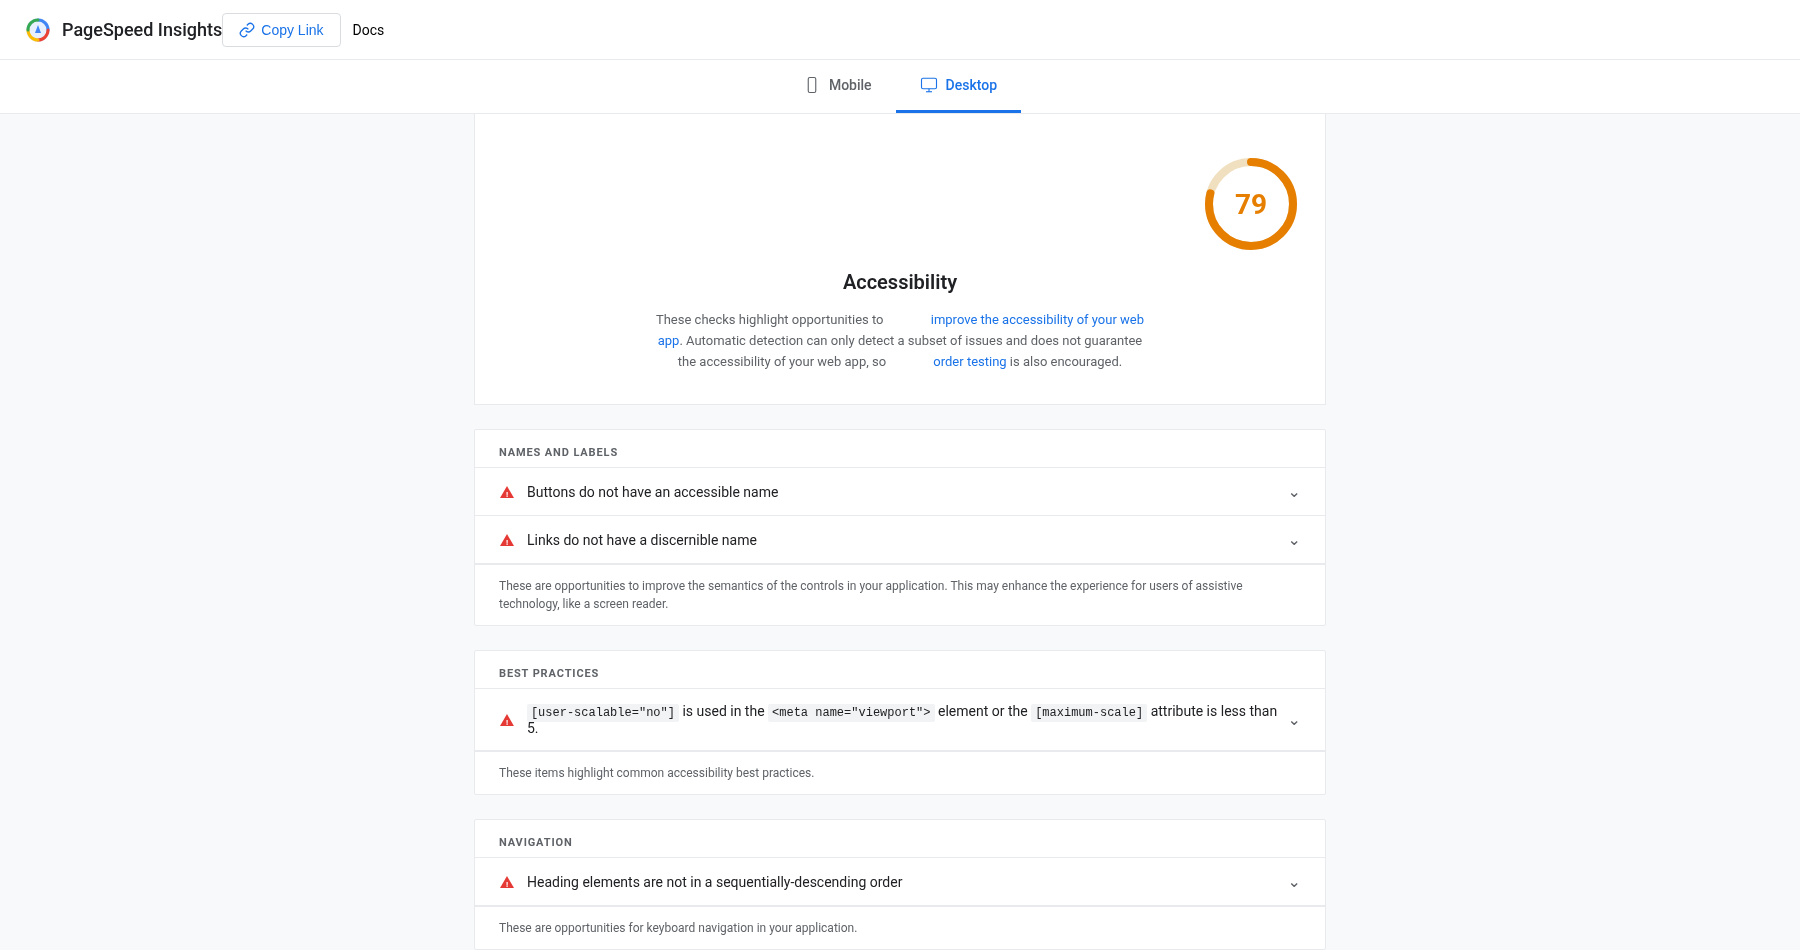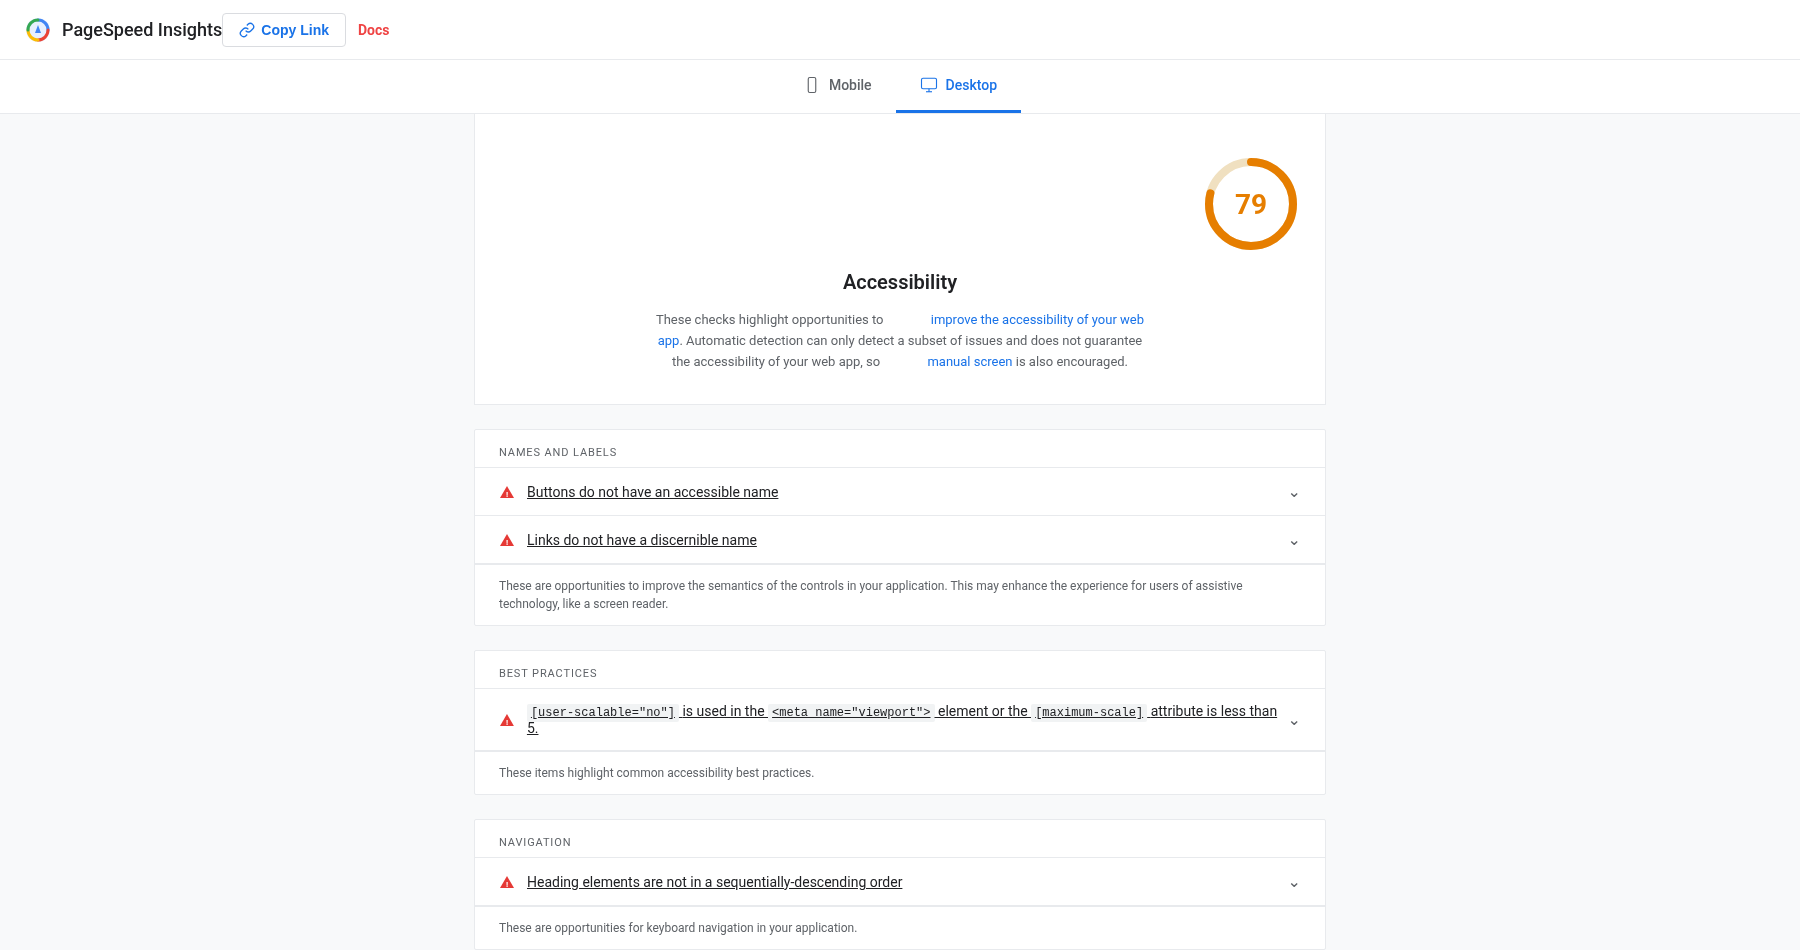--- a/index.html
+++ b/index.html
@@ -45,27 +45,27 @@
     .copy-link-btn {
       display: flex;
       align-items: center;
       gap: 6px;
       padding: 8px 16px;
       border: 1px solid #dadce0;
       border-radius: 4px;
       background: #fff;
       color: #1a73e8;
       font-size: 14px;
-      font-weight: 700;
+      font-weight: 400;
       cursor: pointer;
     }
     .docs-link {
-      color: #ef4444;
-      font-size: 14px;
-      font-weight: 700;
+      color: #000000;
+      font-size: 14px;
+      font-weight: 400;
       text-decoration: none;
       cursor: pointer;
     }
 
     
     .tabs-container {
       display: flex;
       justify-content: center;
       background: #fff;
       border-bottom: 1px solid #e8eaed;
@@ -160,21 +160,21 @@
     .content-section {
       background: #fff;
       border: 1px solid #e8eaed;
       margin-bottom: 24px;
       border-radius: 2px;
     }
 
     .section-header {
       padding: 16px 24px 8px;
       font-size: 11px;
-      font-weight: 400;
+      font-weight: 700;
       letter-spacing: 0.08em;
       color: #5f6368;
       text-transform: uppercase;
       border-bottom: 1px solid #e8eaed;
     }
 
     .audit-item {
       display: flex;
       align-items: center;
       justify-content: space-between;
@@ -186,21 +186,20 @@
 
     .audit-item-left {
       display: flex;
       align-items: center;
       gap: 12px;
     }
 
     .audit-item-text {
       font-size: 14px;
       color: #202124;
-      text-decoration: underline;
     }
 
     .audit-item-text .code {
       font-family: 'Courier New', Courier, monospace;
       font-size: 12px;
       background: #f1f3f4;
       padding: 2px 4px;
       border-radius: 2px;
       color: #202124;
     }
@@ -280,21 +279,21 @@
         <svg width="100" height="100" viewBox="0 0 100 100">
           <circle class="ring-bg" cx="50" cy="50" r="42"></circle>
 
           <circle class="ring-fill" cx="50" cy="50" r="42" stroke-dasharray="208.5 263.9" stroke-dashoffset="0"></circle>
         </svg>
         <span class="score-number">79</span>
       </div>
     </div>
     <div class="score-title">Accessibility</div>
     <p class="score-description">
-      These checks highlight opportunities to <a>improve the accessibility of your web app</a>. Automatic detection can only detect a subset of issues and does not guarantee the accessibility of your web app, so <a>manual screen</a> is also encouraged.
+      These checks highlight opportunities to <a>improve the accessibility of your web app</a>. Automatic detection can only detect a subset of issues and does not guarantee the accessibility of your web app, so <a>order testing</a> is also encouraged.
     </p>
   </div>
 
   <div class="content-section">
     <div class="section-header">NAMES AND LABELS</div>
     <div class="audit-item">
       <div class="audit-item-left">
         <svg width="16" height="16" viewBox="0 0 16 16">
           <polygon points="8,2 15,14 1,14" fill="#e53935"></polygon>
           <text x="8" y="13" text-anchor="middle" fill="white" font-size="8" font-weight="bold">!</text>

